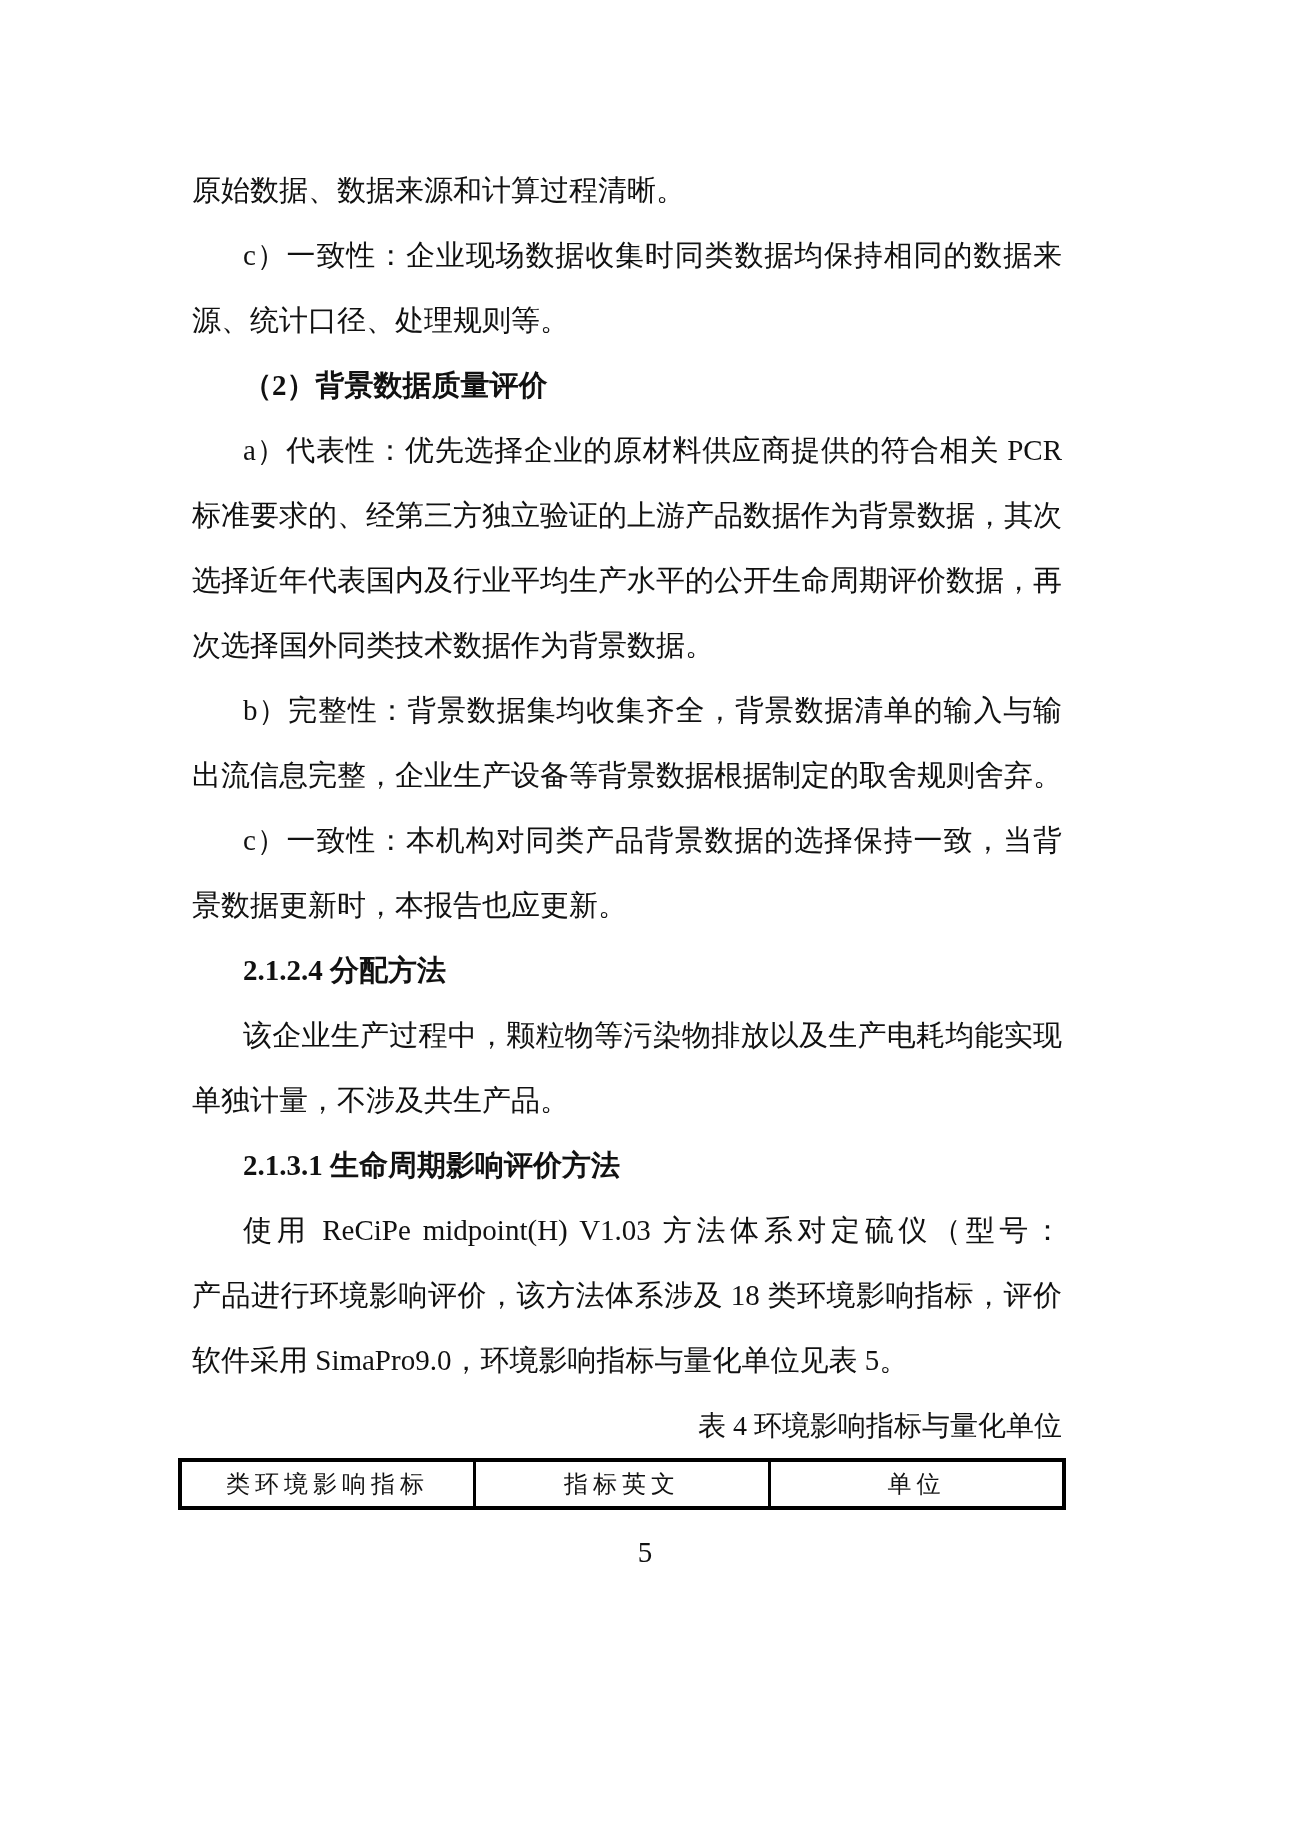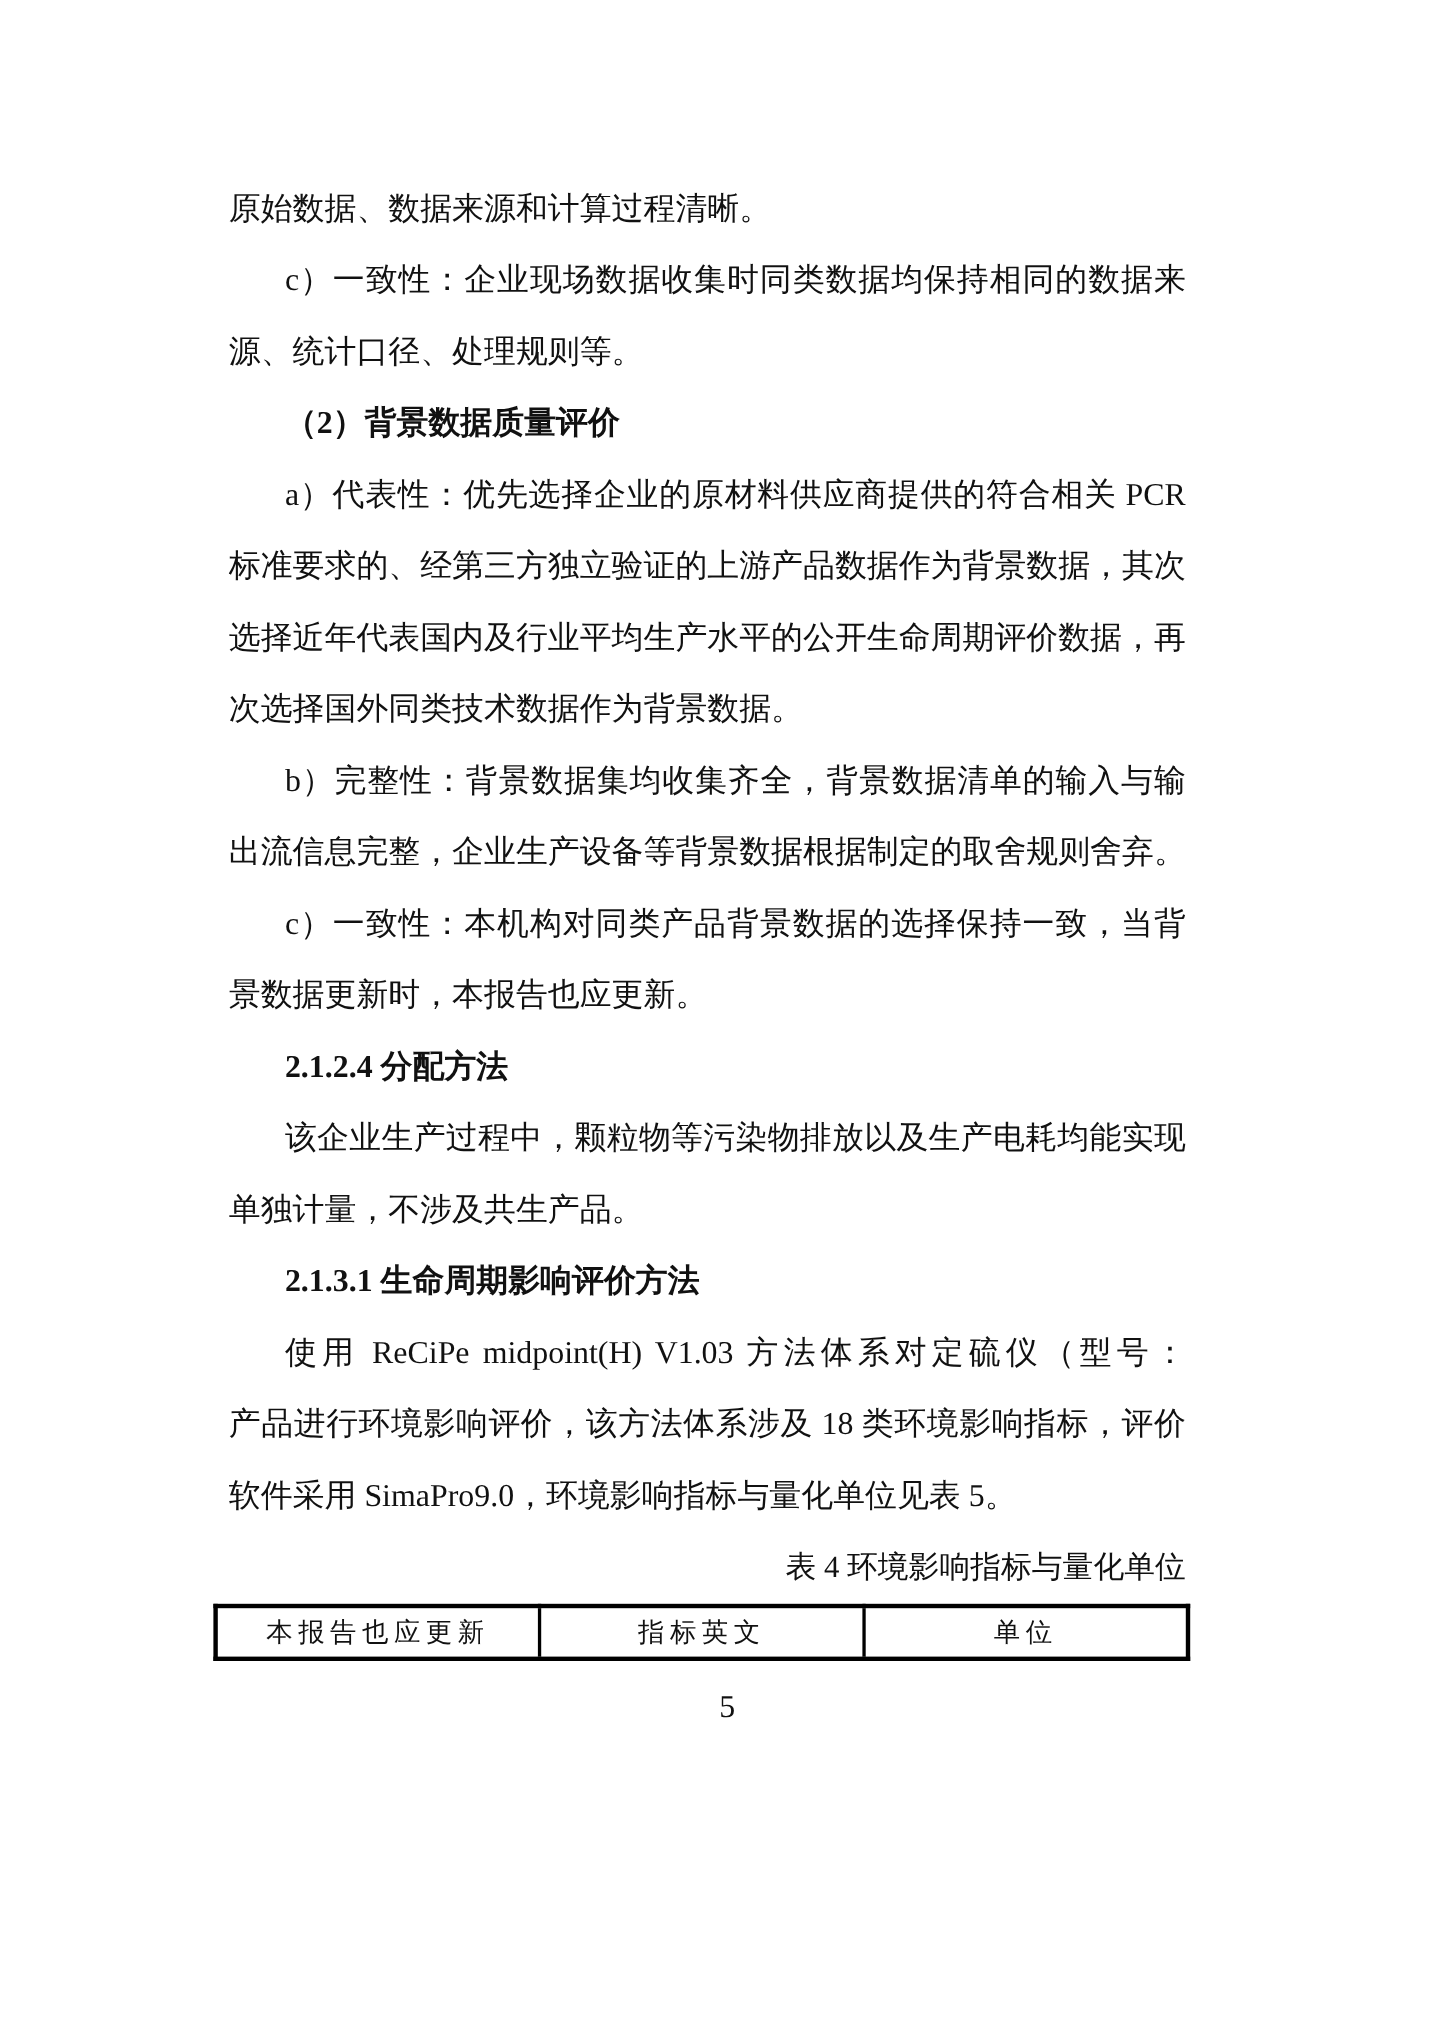--- a/index.html
+++ b/index.html
@@ -7,21 +7,21 @@
     position:relative;
     width:1299px;
     height:1836px;
     background:#ffffff;
     color:#111111;
     font-family:"Liberation Serif","DejaVu Serif",serif;
     overflow:hidden;
   }
   .content{
     position:absolute;
-    left:208px;
+    left:192px;
     top:158px;
     width:870px;
   }
   .line{
     height:65px;
     line-height:65px;
     font-size:29px;
     white-space:normal;
     overflow:hidden;
   }
@@ -77,21 +77,21 @@
     <div class="line indent head">2.1.3.1 生命周期影响评价方法</div>
     <div class="line indent just">使用 ReCiPe midpoint(H) V1.03 方法体系对定硫仪（型号：SDS720）</div>
     <div class="line just">产品进行环境影响评价，该方法体系涉及 18 类环境影响指标，评价</div>
     <div class="line">软件采用 SimaPro9.0，环境影响指标与量化单位见表 5。</div>
 
     <div class="line caption">表 4 环境影响指标与量化单位</div>
 
     <table class="impact">
       <tbody>
         <tr>
-          <td>本报告也应更新</td>
+          <td>类环境影响指标</td>
           <td>指标英文</td>
           <td>单位</td>
         </tr>
       </tbody>
     </table>
 
     <div class="pagenum">5</div>
 
   </div>
 </div>

